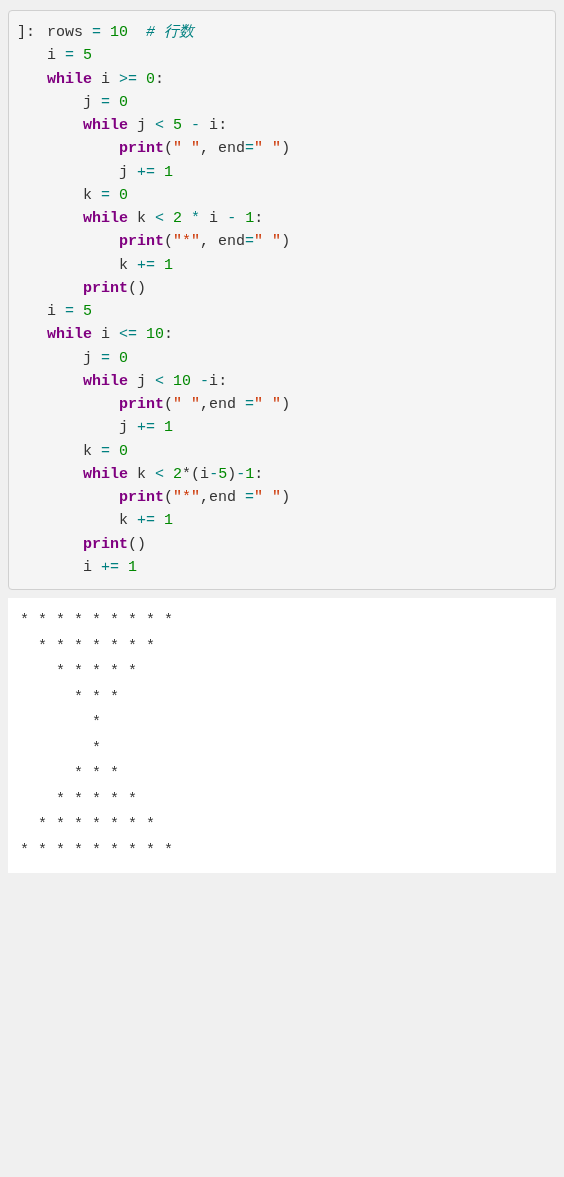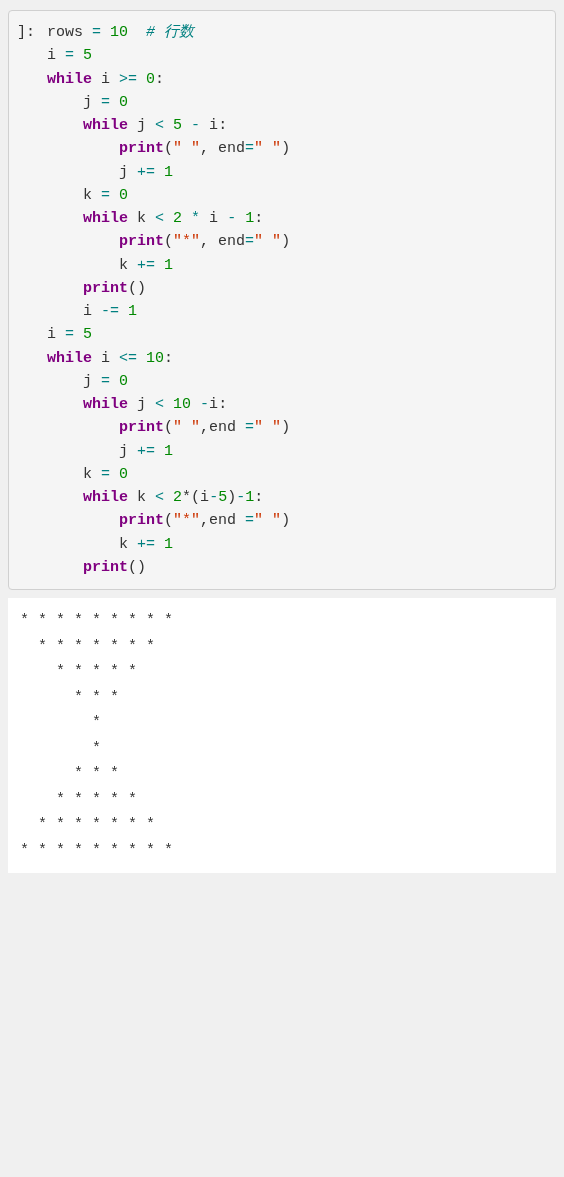--- a/index.html
+++ b/index.html
@@ -64,32 +64,32 @@
       <span class="code-line"><span style="color:#800080;font-weight:bold;font-style:normal">while</span><span style="color:#333333;font-weight:normal;font-style:normal"> </span><span style="color:#333333;font-weight:normal;font-style:normal">i</span><span style="color:#008080;font-weight:normal;font-style:normal"> &gt;= </span><span style="color:#008800;font-weight:normal;font-style:normal">0</span><span style="color:#333333;font-weight:normal;font-style:normal">:</span></span>
       <span class="code-line">    <span style="color:#333333;font-weight:normal;font-style:normal">j</span><span style="color:#008080;font-weight:normal;font-style:normal"> = </span><span style="color:#008800;font-weight:normal;font-style:normal">0</span></span>
       <span class="code-line">    <span style="color:#800080;font-weight:bold;font-style:normal">while</span><span style="color:#333333;font-weight:normal;font-style:normal"> </span><span style="color:#333333;font-weight:normal;font-style:normal">j</span><span style="color:#008080;font-weight:normal;font-style:normal"> &lt; </span><span style="color:#008800;font-weight:normal;font-style:normal">5</span><span style="color:#008080;font-weight:normal;font-style:normal"> - </span><span style="color:#333333;font-weight:normal;font-style:normal">i</span><span style="color:#333333;font-weight:normal;font-style:normal">:</span></span>
       <span class="code-line">        <span style="color:#800080;font-weight:bold;font-style:normal">print</span><span style="color:#333333;font-weight:normal;font-style:normal">(</span><span style="color:#cc3300;font-weight:normal;font-style:normal">" "</span><span style="color:#333333;font-weight:normal;font-style:normal">, </span><span style="color:#333333;font-weight:normal;font-style:normal">end</span><span style="color:#008080;font-weight:normal;font-style:normal">=</span><span style="color:#cc3300;font-weight:normal;font-style:normal">" "</span><span style="color:#333333;font-weight:normal;font-style:normal">)</span></span>
       <span class="code-line">        <span style="color:#333333;font-weight:normal;font-style:normal">j</span><span style="color:#008080;font-weight:normal;font-style:normal"> += </span><span style="color:#008800;font-weight:normal;font-style:normal">1</span></span>
       <span class="code-line">    <span style="color:#333333;font-weight:normal;font-style:normal">k</span><span style="color:#008080;font-weight:normal;font-style:normal"> = </span><span style="color:#008800;font-weight:normal;font-style:normal">0</span></span>
       <span class="code-line">    <span style="color:#800080;font-weight:bold;font-style:normal">while</span><span style="color:#333333;font-weight:normal;font-style:normal"> </span><span style="color:#333333;font-weight:normal;font-style:normal">k</span><span style="color:#008080;font-weight:normal;font-style:normal"> &lt; </span><span style="color:#008800;font-weight:normal;font-style:normal">2</span><span style="color:#008080;font-weight:normal;font-style:normal"> * </span><span style="color:#333333;font-weight:normal;font-style:normal">i</span><span style="color:#008080;font-weight:normal;font-style:normal"> - </span><span style="color:#008800;font-weight:normal;font-style:normal">1</span><span style="color:#333333;font-weight:normal;font-style:normal">:</span></span>
       <span class="code-line">        <span style="color:#800080;font-weight:bold;font-style:normal">print</span><span style="color:#333333;font-weight:normal;font-style:normal">(</span><span style="color:#cc3300;font-weight:normal;font-style:normal">"*"</span><span style="color:#333333;font-weight:normal;font-style:normal">, </span><span style="color:#333333;font-weight:normal;font-style:normal">end</span><span style="color:#008080;font-weight:normal;font-style:normal">=</span><span style="color:#cc3300;font-weight:normal;font-style:normal">" "</span><span style="color:#333333;font-weight:normal;font-style:normal">)</span></span>
       <span class="code-line">        <span style="color:#333333;font-weight:normal;font-style:normal">k</span><span style="color:#008080;font-weight:normal;font-style:normal"> += </span><span style="color:#008800;font-weight:normal;font-style:normal">1</span></span>
       <span class="code-line">    <span style="color:#800080;font-weight:bold;font-style:normal">print</span><span style="color:#333333;font-weight:normal;font-style:normal">()</span></span>
-      <span class="code-line">    <span style="color:#333333;font-weight:normal;font-style:normal">i</span><span style="color:#008080;font-weight:normal;font-style:normal"> -= </span><span style="color:#008800;font-weight:normal;font-style:normal">1</span></span>
       <span class="code-line"><span style="color:#333333;font-weight:normal;font-style:normal">i</span><span style="color:#008080;font-weight:normal;font-style:normal"> = </span><span style="color:#008800;font-weight:normal;font-style:normal">5</span></span>
       <span class="code-line"><span style="color:#800080;font-weight:bold;font-style:normal">while</span><span style="color:#333333;font-weight:normal;font-style:normal"> </span><span style="color:#333333;font-weight:normal;font-style:normal">i</span><span style="color:#008080;font-weight:normal;font-style:normal"> &lt;= </span><span style="color:#008800;font-weight:normal;font-style:normal">10</span><span style="color:#333333;font-weight:normal;font-style:normal">:</span></span>
       <span class="code-line">    <span style="color:#333333;font-weight:normal;font-style:normal">j</span><span style="color:#008080;font-weight:normal;font-style:normal"> = </span><span style="color:#008800;font-weight:normal;font-style:normal">0</span></span>
       <span class="code-line">    <span style="color:#800080;font-weight:bold;font-style:normal">while</span><span style="color:#333333;font-weight:normal;font-style:normal"> </span><span style="color:#333333;font-weight:normal;font-style:normal">j</span><span style="color:#008080;font-weight:normal;font-style:normal"> &lt; </span><span style="color:#008800;font-weight:normal;font-style:normal">10</span><span style="color:#008080;font-weight:normal;font-style:normal"> -</span><span style="color:#333333;font-weight:normal;font-style:normal">i</span><span style="color:#333333;font-weight:normal;font-style:normal">:</span></span>
       <span class="code-line">        <span style="color:#800080;font-weight:bold;font-style:normal">print</span><span style="color:#333333;font-weight:normal;font-style:normal">(</span><span style="color:#cc3300;font-weight:normal;font-style:normal">" "</span><span style="color:#333333;font-weight:normal;font-style:normal">,</span><span style="color:#333333;font-weight:normal;font-style:normal">end</span><span style="color:#008080;font-weight:normal;font-style:normal"> =</span><span style="color:#cc3300;font-weight:normal;font-style:normal">" "</span><span style="color:#333333;font-weight:normal;font-style:normal">)</span></span>
       <span class="code-line">        <span style="color:#333333;font-weight:normal;font-style:normal">j</span><span style="color:#008080;font-weight:normal;font-style:normal"> += </span><span style="color:#008800;font-weight:normal;font-style:normal">1</span></span>
       <span class="code-line">    <span style="color:#333333;font-weight:normal;font-style:normal">k</span><span style="color:#008080;font-weight:normal;font-style:normal"> = </span><span style="color:#008800;font-weight:normal;font-style:normal">0</span></span>
       <span class="code-line">    <span style="color:#800080;font-weight:bold;font-style:normal">while</span><span style="color:#333333;font-weight:normal;font-style:normal"> </span><span style="color:#333333;font-weight:normal;font-style:normal">k</span><span style="color:#008080;font-weight:normal;font-style:normal"> &lt; </span><span style="color:#008800;font-weight:normal;font-style:normal">2</span><span style="color:#333333;font-weight:normal;font-style:normal">*(</span><span style="color:#333333;font-weight:normal;font-style:normal">i</span><span style="color:#008080;font-weight:normal;font-style:normal">-</span><span style="color:#008800;font-weight:normal;font-style:normal">5</span><span style="color:#333333;font-weight:normal;font-style:normal">)</span><span style="color:#008080;font-weight:normal;font-style:normal">-</span><span style="color:#008800;font-weight:normal;font-style:normal">1</span><span style="color:#333333;font-weight:normal;font-style:normal">:</span></span>
       <span class="code-line">        <span style="color:#800080;font-weight:bold;font-style:normal">print</span><span style="color:#333333;font-weight:normal;font-style:normal">(</span><span style="color:#cc3300;font-weight:normal;font-style:normal">"*"</span><span style="color:#333333;font-weight:normal;font-style:normal">,</span><span style="color:#333333;font-weight:normal;font-style:normal">end</span><span style="color:#008080;font-weight:normal;font-style:normal"> =</span><span style="color:#cc3300;font-weight:normal;font-style:normal">" "</span><span style="color:#333333;font-weight:normal;font-style:normal">)</span></span>
       <span class="code-line">        <span style="color:#333333;font-weight:normal;font-style:normal">k</span><span style="color:#008080;font-weight:normal;font-style:normal"> += </span><span style="color:#008800;font-weight:normal;font-style:normal">1</span></span>
       <span class="code-line">    <span style="color:#800080;font-weight:bold;font-style:normal">print</span><span style="color:#333333;font-weight:normal;font-style:normal">()</span></span>
+      <span class="code-line">    <span style="color:#333333;font-weight:normal;font-style:normal">i</span><span style="color:#008080;font-weight:normal;font-style:normal"> += </span><span style="color:#008800;font-weight:normal;font-style:normal">1</span></span>
     </div>
 </div>
 
 <div class="output-block" id="output-block">
 
 <span class="out-line">* * * * * * * * *</span>
     <span class="out-line">  * * * * * * *</span>
     <span class="out-line">    * * * * *</span>
     <span class="out-line">      * * *</span>
     <span class="out-line">        *</span>

